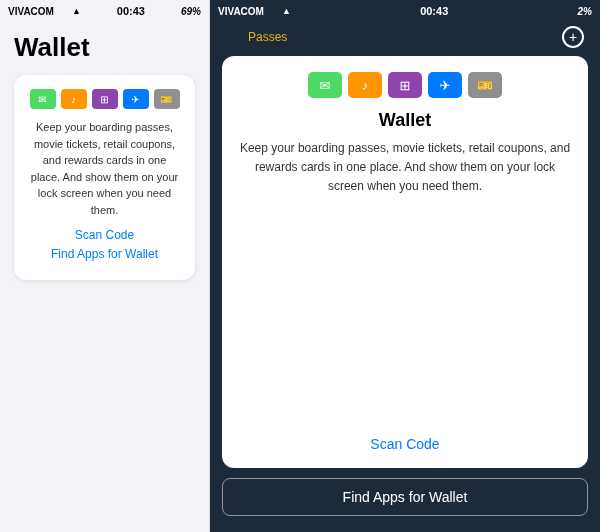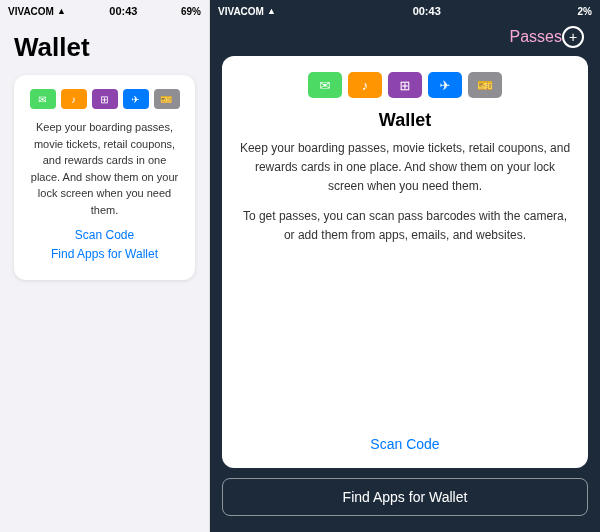--- a/index.html
+++ b/index.html
@@ -36,22 +36,22 @@
     
     .status-bar {
       height: 22px;
       display: flex;
       align-items: center;
       justify-content: space-between;
       padding: 0 8px;
       font-size: 10px;
       font-weight: 600;
     }
-    .status-bar-left { display: flex; align-items: center; gap: 3px; }
-    .status-bar-right { display: flex; align-items: center; gap: 3px; }
+    .status-bar-left { display: flex; align-items: center; gap: 18px; }
+    .status-bar-right { display: flex; align-items: center; gap: 3px; font-style: italic; }
     .status-bar.dark { color: #000; }
     .status-bar.light { color: #fff; }
 
     
     .left-content {
       padding: 10px 14px;
       flex: 1;
     }
 
     .wallet-title {
@@ -112,24 +112,24 @@
 
     
     .right-header {
       display: flex;
       align-items: center;
       justify-content: space-between;
       padding: 4px 16px 8px;
     }
 
     .right-header-title {
-      font-size: 16px;
-      color: #f9a8d4;
+      font-size: 12px;
+      color: #eab308;
       font-weight: 400;
-      text-align: right;
+      text-align: left;
       flex: 1;
     }
 
     .right-header-plus {
       width: 22px;
       height: 22px;
       border: 2px solid #fff;
       border-radius: 50%;
       display: flex;
       align-items: center;
@@ -271,21 +271,20 @@
       <div class="right-wallet-icon icon-orange">♪</div>
       <div class="right-wallet-icon icon-purple">⊞</div>
       <div class="right-wallet-icon icon-blue">✈</div>
       <div class="right-wallet-icon icon-gray">🎫</div>
     </div>
 
     <div class="right-wallet-title">Wallet</div>
 
     <p class="right-card-text">Keep your boarding passes, movie tickets, retail coupons, and rewards cards in one place. And show them on your lock screen when you need them.</p>
 
-    <p class="right-card-text">To get passes, you can scan pass barcodes with the camera, or add them from apps, emails, and websites.</p>
 
     <a class="right-card-link" href="#">Scan Code</a>
   </div>
 
   <div class="right-bottom">
     <button class="find-apps-btn">Find Apps for Wallet</button>
   </div>
 </div>
 
 </body></html>

